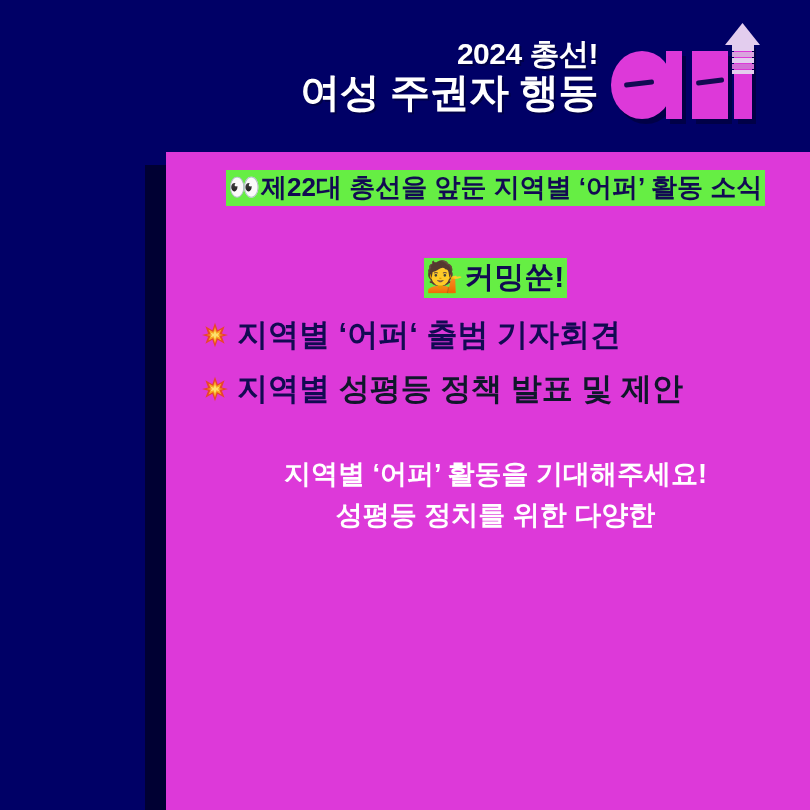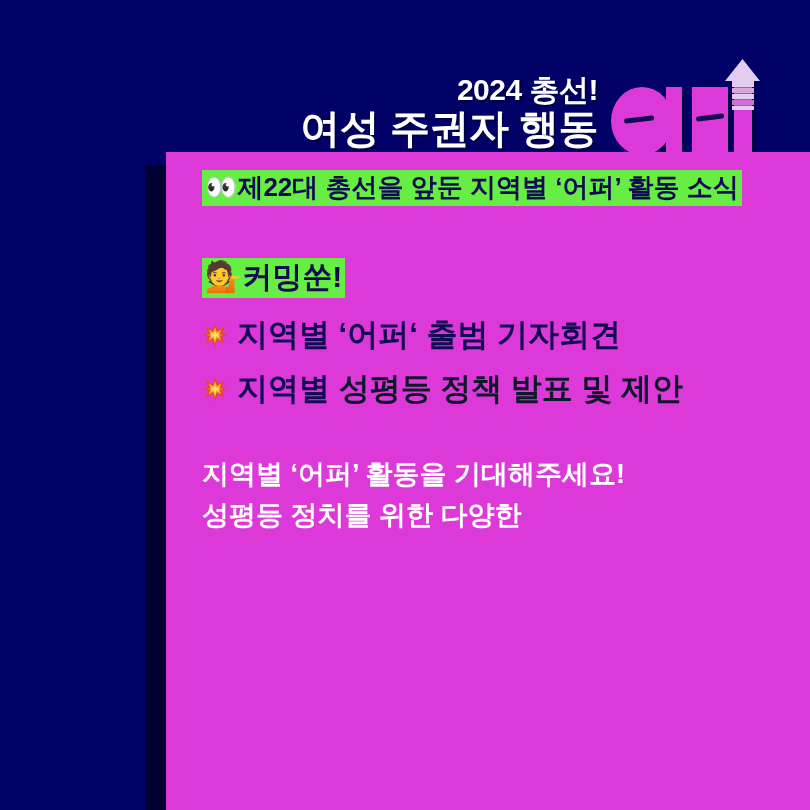--- a/index.html
+++ b/index.html
@@ -24,21 +24,20 @@
   
   #header {
     position: absolute;
     top: 0;
     left: 0;
     width: 810px;
     height: 152px;
     display: flex;
     align-items: center;
     justify-content: flex-end;
-    margin-top: 36px;
   }
   #header-inner {
     display: flex;
     align-items: center;
     gap: 10px;
     padding-right: 42px;
   }
   #header-text {
     text-align: right;
     color: #ffffff;
@@ -75,20 +74,21 @@
     width: 644px;
     height: 658px;
     background: #dd39d9;
   }
 
   #panel-content {
     position: absolute;
     left: 36px;
     top: 18px;
     right: 21px;
+    text-align: center;
   }
 
   
   .hl-line {
     display: inline-block;
     background: #66ee44;
     color: #120a52;
     font-weight: bold;
     line-height: 1.0;
     padding: 4px 3px 6px 3px;

